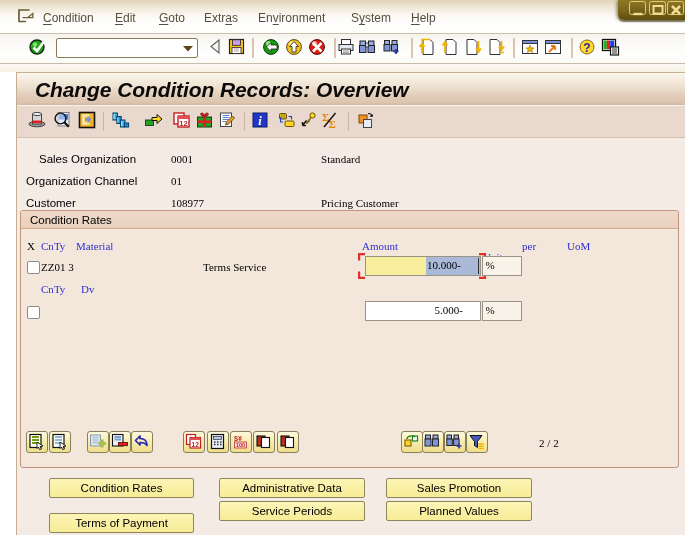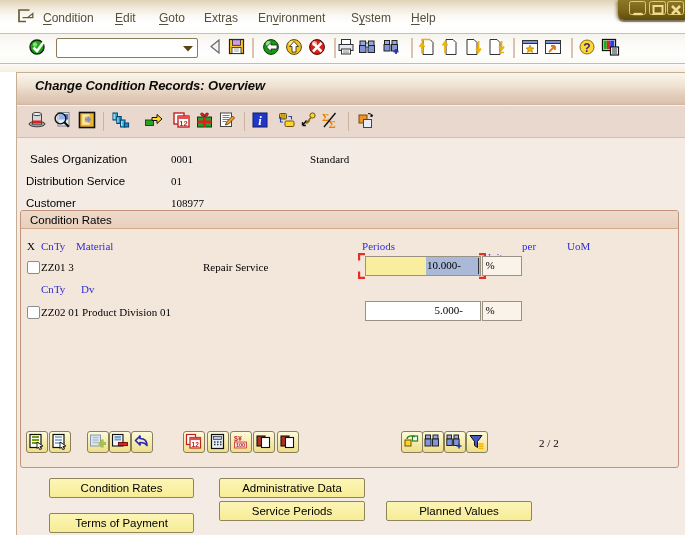--- a/index.html
+++ b/index.html
@@ -20,21 +20,21 @@
   #stdbar{left:0;top:34px;width:685px;height:29px;
     background:linear-gradient(180deg,#f6f3ec 0%,#fbfaf7 30%,#fefefd 70%,#fbfaf6 100%);
     border-bottom:1px solid #c6bcac;}
   .vsep{position:absolute;top:4px;width:2px;height:20px;background:#dcc3ae;}
   #combo{position:absolute;left:56px;top:4px;width:140px;height:18px;background:#fff;border:1px solid #8a7c58;border-radius:2px;}
   #panel{left:16px;top:72px;width:669px;height:463px;background:#f5ebe5;
     border-left:1px solid #c6ae92;border-top:1px solid #c6ae92;}
   #titlebar{left:0;top:0px;width:669px;height:32px;
     background:linear-gradient(180deg,#faf6ec 0%,#efe2d2 40%,#e2cdba 70%,#dcc5b0 92%,#d0b6a0 100%);
     border-bottom:1px solid #f7f3ea;}
-  #title{left:18px;top:4.5px;font-size:13px;font-weight:bold;font-style:italic;color:#0a0a0a;white-space:pre;letter-spacing:-0.1px;}
+  #title{left:18px;top:4.5px;font-size:21px;font-weight:bold;font-style:italic;color:#0a0a0a;white-space:pre;letter-spacing:-0.1px;}
   #appbar{left:0;top:33px;width:669px;height:31px;background:#e9d8cd;border-bottom:1px solid #d4beac;}
   .asep{position:absolute;top:6px;width:1px;height:19px;background:#cbb49f;}
   #gbox{left:3px;top:137px;width:657px;height:256px;border:1px solid #c0937a;border-radius:3px;background:#f3e6db;}
   #ghead{position:absolute;left:0;top:0;width:100%;height:17px;
     background:linear-gradient(180deg,#eed9c9,#e9d0bc);border-bottom:1px solid #d2ab8e;border-radius:2px 2px 0 0;}
   .fld{position:absolute;height:18px;border:1px solid #9b9286;background:#fff;}
   .cb{position:absolute;width:10.5px;height:10.5px;background:#fff;border:1.5px solid #8c8c8c;border-radius:2px;}
   .tb{position:absolute;width:20px;height:20px;background:linear-gradient(180deg,#fdf9dd 0%,#f7ecae 50%,#eedd8a 100%);
       border:1px solid #88805c;border-radius:3px;}
   .tb svg{position:absolute;left:1px;top:1px;}
@@ -248,55 +248,55 @@
       <path d="M15.5 2 L4 16" stroke="#111" stroke-width="1.4"></path>
     </svg>
     <div class="asep" style="left:331px"></div>
     <svg class="ab" style="left:339px;top:5px" width="19" height="18" viewBox="0 0 19 18">
       <rect x="3" y="4" width="8" height="8" fill="#f09028" stroke="#7c4808" stroke-width="1"></rect>
       <rect x="7.5" y="8.5" width="8" height="8" fill="#e8eef8" stroke="#444" stroke-width="1"></rect>
       <path d="M12 2.5 c3 0 4 1 4 3 M16 5.5 l-1.8 -0.6 M16 5.5 l0.6 -1.8" fill="none" stroke="#111" stroke-width="1.2"></path>
     </svg>
   </div>
 
-  <span class="ab sans" style="left:13px;top:80px">Sales Organization</span>
+  <span class="ab sans" style="left:22px;top:80px">Sales Organization</span>
   <span class="ab mono" style="left:154px;top:80px">0001</span>
-  <span class="ab mono" style="left:293px;top:80px">Standard</span>
-  <span class="ab sans" style="left:9px;top:102px">Distribution Service</span>
+  <span class="ab mono" style="left:304px;top:80px">Standard</span>
+  <span class="ab sans" style="left:9px;top:102px">Organization Channel</span>
   <span class="ab mono" style="left:154px;top:102px">01</span>
   <span class="ab sans" style="left:9px;top:124px">Customer</span>
   <span class="ab mono" style="left:154px;top:124px">108977</span>
+  <span class="ab mono" style="left:304px;top:124px">Pricing Customer</span>
 
   <div class="ab" id="gbox">
     <div id="ghead">
         <span class="ab sans" style="left:9px;top:2.5px">Condition Rates</span>
       </div>
     <span class="ab mono" style="left:6px;top:29px">X</span>
     <span class="ab mono blue" style="left:20px;top:29px">CnTy</span>
     <span class="ab mono blue" style="left:55px;top:29px">Material</span>
-    <span class="ab mono blue" style="left:341px;top:29px">Periods</span>
+    <span class="ab mono blue" style="left:341px;top:29px">Amount</span>
     <span class="ab mono blue" style="left:462px;top:40px">Unit</span>
     <span class="ab mono blue" style="left:501px;top:29px">per</span>
     <span class="ab mono blue" style="left:546px;top:29px">UoM</span>
     <div class="cb" style="left:6px;top:50px"></div>
     <span class="ab mono" style="left:20px;top:49.5px">ZZ01 3</span>
-    <span class="ab mono" style="left:182px;top:49.5px">Repair Service</span>
+    <span class="ab mono" style="left:182px;top:49.5px">Terms Service</span>
     <div class="fld" style="left:343.5px;top:45px;width:114px;background:#f8ee9e;"></div>
     <div class="ab" style="left:405px;top:46px;width:53.5px;height:18px;background:#a9b9d7;"></div>
     <span class="ab mono" style="left:406px;top:47.5px">10.000-</span>
     <div class="ab" style="left:456.5px;top:47px;width:1.5px;height:16px;background:#333;"></div>
     <svg class="ab" style="left:337px;top:42px" width="128" height="26" viewBox="0 0 128 26">
       <path d="M7 1.1 H1.1 V7.5 M7 24.9 H1.1 V18.5 M121 1.1 H126.9 V7.5 M121 24.9 H126.9 V18.5" fill="none" stroke="#e23028" stroke-width="2.2"></path>
     </svg>
     <div class="fld" style="left:461px;top:45px;width:38px;background:#f9f3e9;"></div>
     <span class="ab mono" style="left:464.5px;top:47.5px">%</span>
     <span class="ab mono blue" style="left:20px;top:72px">CnTy</span>
     <span class="ab mono blue" style="left:60px;top:72px">Dv</span>
     <div class="cb" style="left:6px;top:95px"></div>
-    <span class="ab mono" style="left:20px;top:94.5px">ZZ02 01 Product Division 01</span>
     <div class="fld" style="left:343.5px;top:90px;width:114px;"></div>
     <span class="ab mono" style="left:413.5px;top:92.5px">5.000-</span>
     <div class="fld" style="left:461px;top:90px;width:38px;background:#f9f3e9;"></div>
     <span class="ab mono" style="left:464.5px;top:92.5px">%</span>
 
     <div class="tb" style="left:5px;top:219.5px">
         <svg width="17" height="17" viewBox="0 0 17 17">
           <rect x="2" y="1.5" width="11" height="13" fill="#fff" stroke="#111" stroke-width="1.2"></rect>
           <path d="M4 4 h7 M4 7 h7 M4 10 h7" stroke="#70a010" stroke-width="2.2"></path>
           <path d="M9 9 L15 13 L12 13.5 L13.5 16 L11.5 16.5 L10.5 14 L9 15.5 Z" fill="#fff" stroke="#111" stroke-width="0.9"></path>
@@ -391,16 +391,17 @@
         <svg width="17" height="17" viewBox="0 0 17 17">
           <path d="M2 2.5 H14 L9.5 8.5 V14.5 L6.5 12.5 V8.5 Z" fill="#4858c0" stroke="#111" stroke-width="1"></path>
           <path d="M10.5 11 h5 M10.5 13.2 h5 M10.5 15.4 h5" stroke="#f0b400" stroke-width="1.4"></path>
         </svg>
       </div>
     <span class="ab mono" style="left:518px;top:226px">2 / 2</span>
   </div>
 
   <div class="bb" style="left:32px;top:405px;width:143px;">Condition Rates</div>
   <div class="bb" style="left:202px;top:405px;width:144px;">Administrative Data</div>
+  <div class="bb" style="left:369px;top:405px;width:144px;">Sales Promotion</div>
   <div class="bb" style="left:32px;top:440px;width:143px;">Terms of Payment</div>
   <div class="bb" style="left:202px;top:428px;width:144px;">Service Periods</div>
   <div class="bb" style="left:369px;top:428px;width:144px;">Planned Values</div>
 </div>
 
 </body></html>

